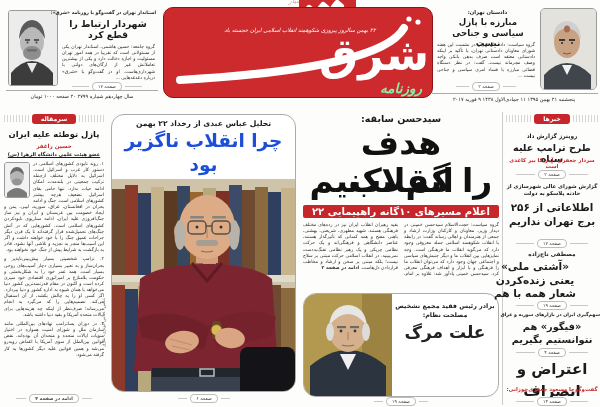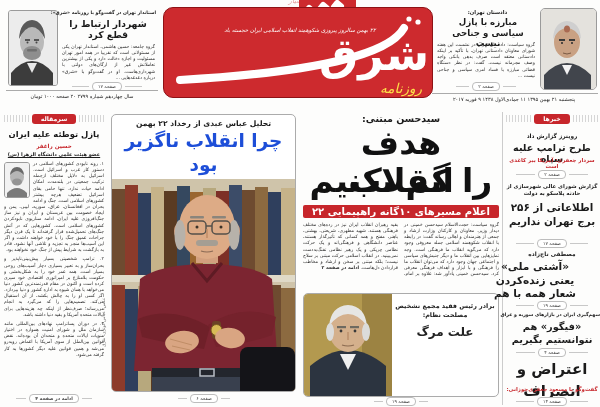--- a/index.html
+++ b/index.html
@@ -19,30 +19,30 @@
   
   .tabrow{display:flex;align-items:center;gap:3px;}
   .hatch{flex:1;height:7px;background:repeating-linear-gradient(90deg,#d6d6d6 0 1px,transparent 1px 3px);}
   .rtab{background:#c7262b;color:#fff;border-radius:3px;font-size:6.2px;font-weight:bold;
         line-height:9.5px;padding:0 9px;white-space:nowrap;}
   
   .masthead{background:#cd2a2e;border:1px solid #8e1216;border-radius:10px;}
   .petaltab{background:#cd2a2e;border-radius:0 0 6px 6px;}
   .petal{position:absolute;width:11px;height:11px;background:#fff;border-radius:3px;transform:rotate(40deg);}
   .slogan{color:#fff;font-size:5.5px;font-style:italic;text-align:center;line-height:7px;}
-  .logotype{color:#fde047;font-size:13.5px;font-style:italic;font-weight:normal;}
+  .logotype{color:#86efac;font-size:13.5px;font-style:italic;font-weight:bold;}
   
   .tiny{font-size:4.6px;line-height:6.15px;color:#2a2a2a;}
   .photo-frame{border:1px solid #9a9a9a;border-radius:3px;overflow:hidden;background:#eee;}
   .vcredit{writing-mode:vertical-rl;transform:rotate(180deg);font-size:4.4px;color:#777;white-space:nowrap;}
   .cols2{column-count:2;column-gap:6px;overflow:hidden;}
   .underl{text-decoration:underline;}
   .bigtitle{font-size:33px;font-weight:bold;line-height:38px;letter-spacing:-.5px;color:#111;}
   .redbar{background:#c7262b;color:#fff;font-size:10px;font-weight:bold;line-height:13px;text-align:center;border-radius:2px;}
-  .boxed{border:1px solid #ababab;border-radius:5px;background:#fff;overflow:hidden;}
+  .boxed{border:1px solid #ababab;border-radius:13px;background:#fff;overflow:hidden;}
   .vrule{background:#ccc;}
   .cutoff{color:rgba(205,70,70,.5);font-size:7px;font-style:italic;}
 </style>
 </head>
 <body>
 
 <div id="page">
 
   <div class="ab cutoff" style="left:262px;top:-3px;width:40px;height:11px;">سیار</div>
 
@@ -220,21 +220,21 @@
     </div>
     <div class="ab vcredit" style="left:101px;top:298px;height:72px;">عکس: عباس کوثری، شرق</div>
     <div class="ab pillrow" style="left:178px;top:394px;width:52px;">
       <i class="pl"></i>
         <span class="pbox">صفحه ۶</span>
         <i class="pl"></i>
     </div>
   </section>
 
   <section>
-    <div class="ab b c" style="left:303px;top:113px;width:196px;font-size:9.5px;">سیدحسن مبتنی:</div>
+    <div class="ab b c" style="left:303px;top:113px;width:196px;font-size:9.5px;">سیدحسن سابقه:</div>
     <div class="ab bigtitle c" style="left:303px;top:124px;width:196px;">هدف انقلاب</div>
     <div class="ab bigtitle c" style="left:303px;top:162px;width:196px;">را گم نکنیم</div>
     <div class="ab redbar" style="left:303px;top:205px;width:196px;height:13px;">اعلام مسیرهای ۱۰گانه راهپیمایی ۲۲ بهمن</div>
     <div class="ab tiny jt cols2" style="left:303px;top:222px;width:196px;height:66px;">
       <span>گروه سیاست: حجت‌الاسلام سیدحسن خمینی در دیدار وزیر، معاونان و کارکنان وزارت ارشاد و جمعی از هنرمندان و اهالی رسانه گفت: در رابطه با انقلاب شکوهمند اسلامی جمله معروفی وجود دارد که می‌گوید انقلاب ما فرهنگی است. وجه تمایزهایی بین انقلاب ما و دیگر جنبش‌های سیاسی و اجتماعی جهان وجود دارد که می‌توان انقلاب ما را فرهنگی و با ابزار و اهداف فرهنگی معرفی کرد.</span>
       <span>سیدحسن خمینی یادآور شد: علاوه بر امام، بقیه رهبران انقلاب ایران نیز در رده‌های مختلف فرهنگی هستند. شهید مطهری، شریعتی، بهشتی، باهنر، مفتح و همه کسانی که تأثیرگذار هستند، عناصر دانشگاهی و فرهنگی‌اند و یک حرکت نظامی چریکی و یک رهبر نظامی تفنگ‌به‌دست نمی‌بینید. در انقلاب اسلامی حرکت مبتنی بر سلاح نیست؛ بلکه مبتنی بر سخن و ارشاد و مخاطب قراردادن دل‌هاست.</span>
       <strong>ادامه در صفحه ۲</strong>
     </div>
 
     <div class="ab boxed" style="left:303px;top:293px;width:196px;height:104px;">
@@ -250,21 +250,21 @@
             <ellipse cx="62" cy="38" rx="4" ry="9" fill="#dcdcda"></ellipse>
           <rect x="33" y="32" width="9" height="2.2" fill="#6e6a60"></rect>
             <rect x="46" y="32" width="9" height="2.2" fill="#6e6a60"></rect>
           <circle cx="37" cy="37" r="1.4" fill="#3a3a3a"></circle>
             <circle cx="51" cy="37" r="1.4" fill="#3a3a3a"></circle>
           <line x1="44" y1="38" x2="44" y2="46" stroke="#b98f6a" stroke-width="1.4"></line>
           <path d="M38,51 Q44,53 50,51" stroke="#8a6a50" stroke-width="1.2" fill="none"></path>
         </svg>
       </div>
       <div class="ab b c" style="left:90px;top:8px;width:102px;font-size:6.4px;line-height:8.5px;color:#222;">برادر رئیس فقید مجمع تشخیص مصلحت نظام:</div>
-      <div class="ab b c" style="left:90px;top:30px;width:102px;font-size:12px;line-height:16px;color:#232323;">
+      <div class="ab b c" style="left:90px;top:30px;width:102px;font-size:17px;line-height:16px;color:#232323;">
         <div>علت مرگ</div>
       </div>
     </div>
     <div class="ab pillrow" style="left:374px;top:397px;width:54px;">
       <i class="pl"></i>
         <span class="pbox">صفحه ۱۹</span>
         <i class="pl"></i>
     </div>
   </section>
 

